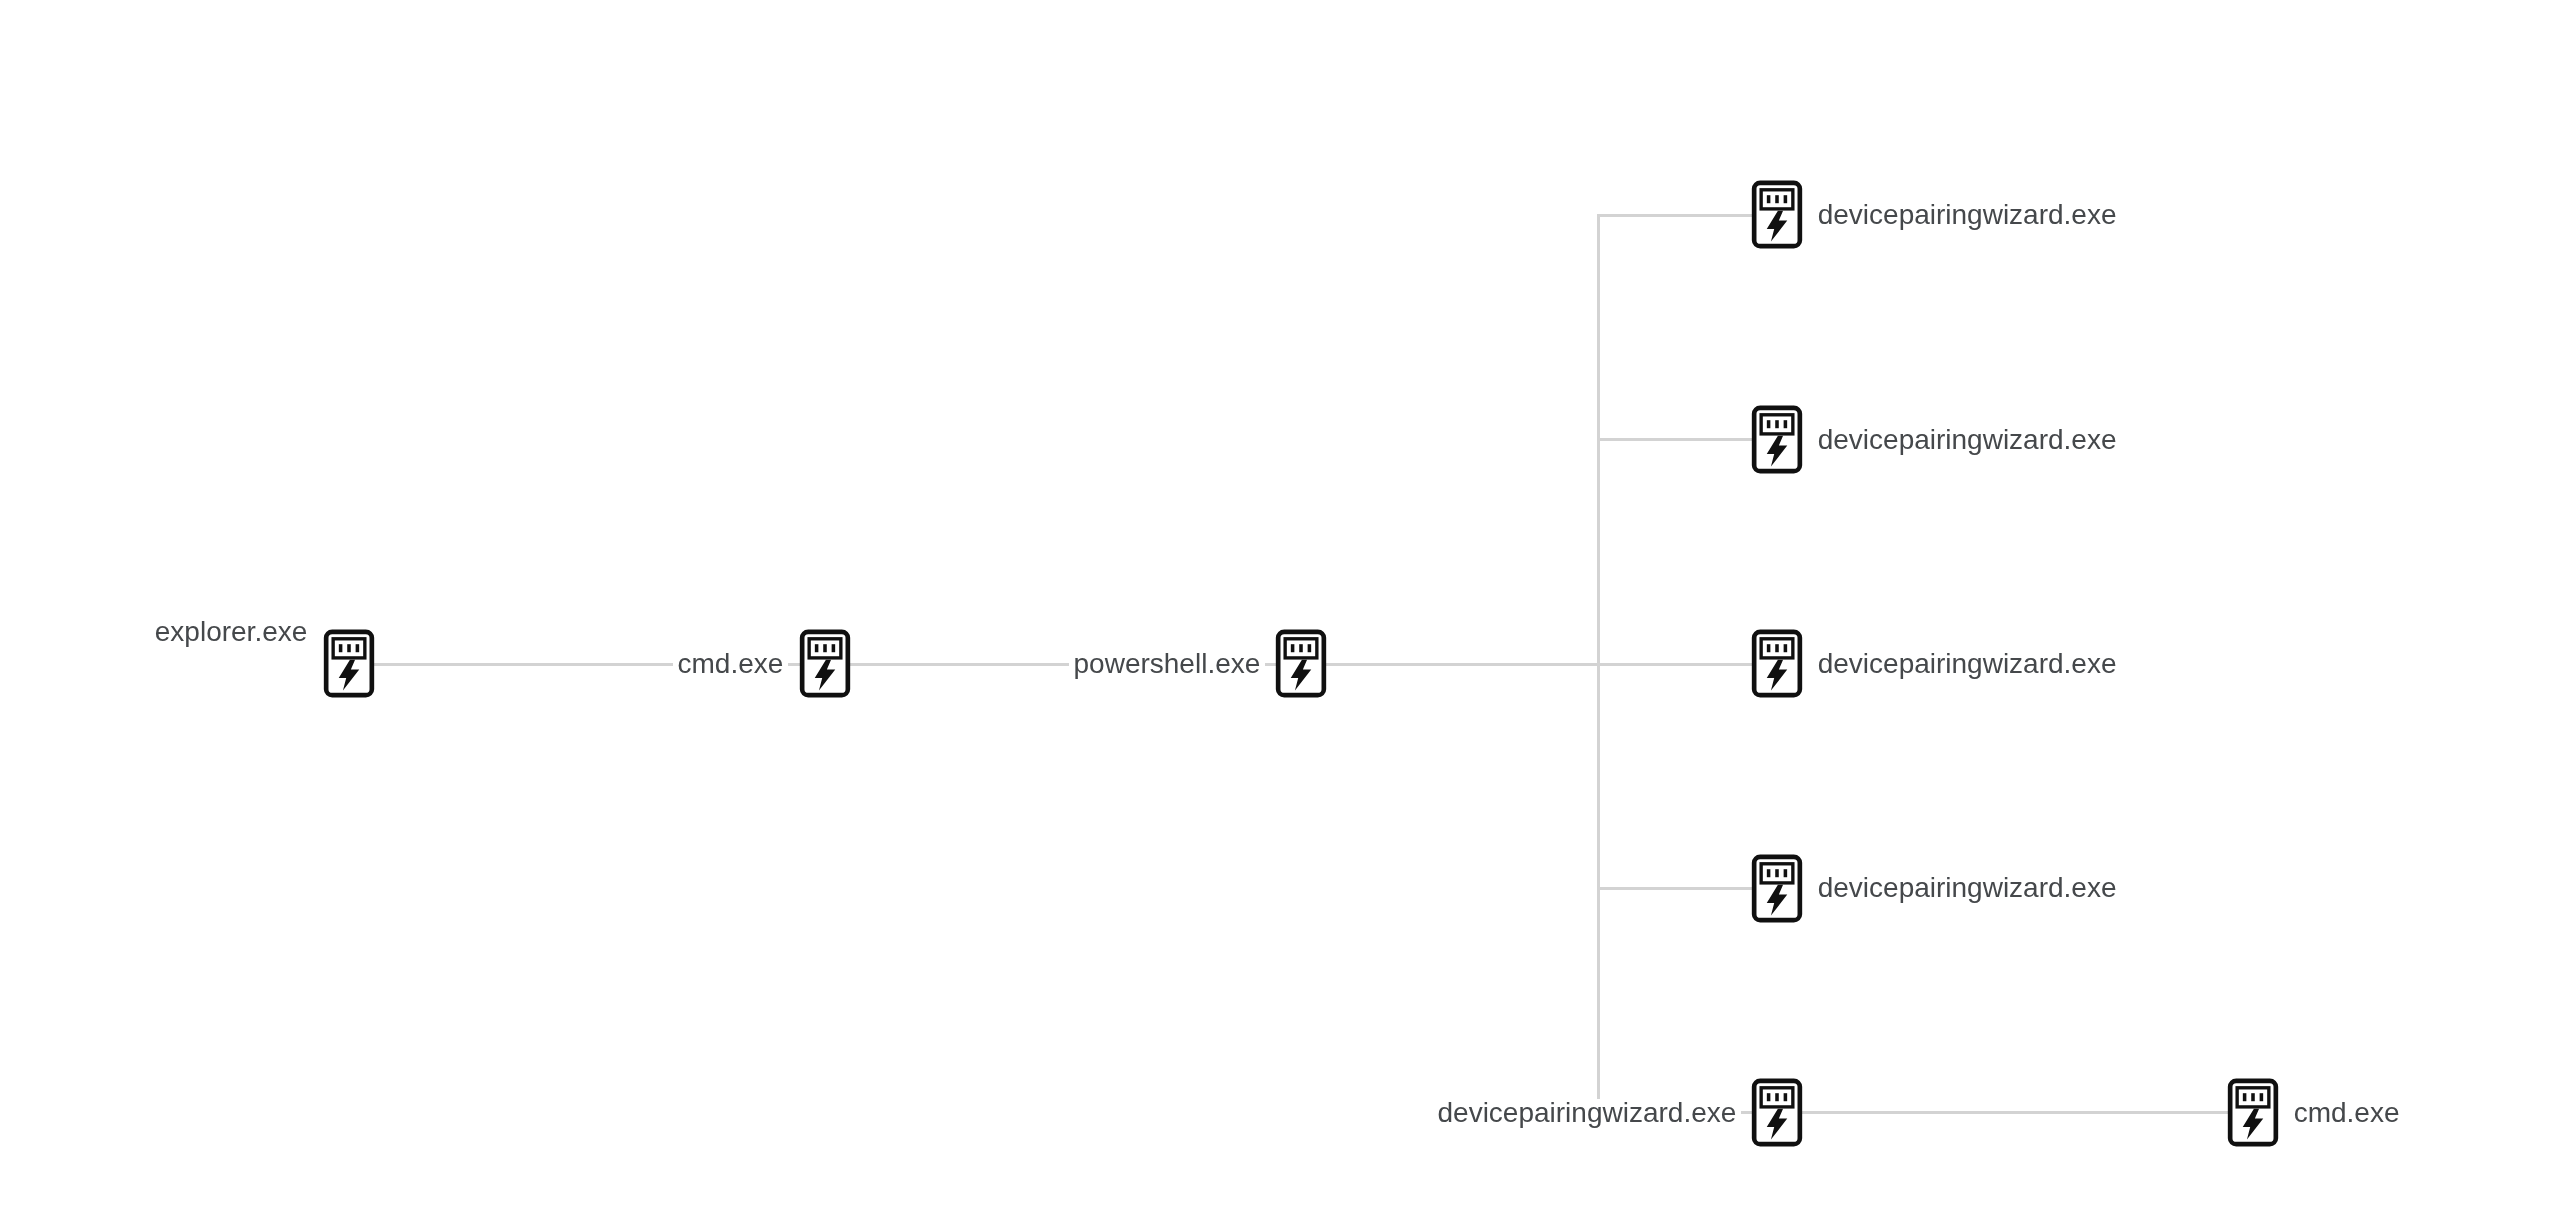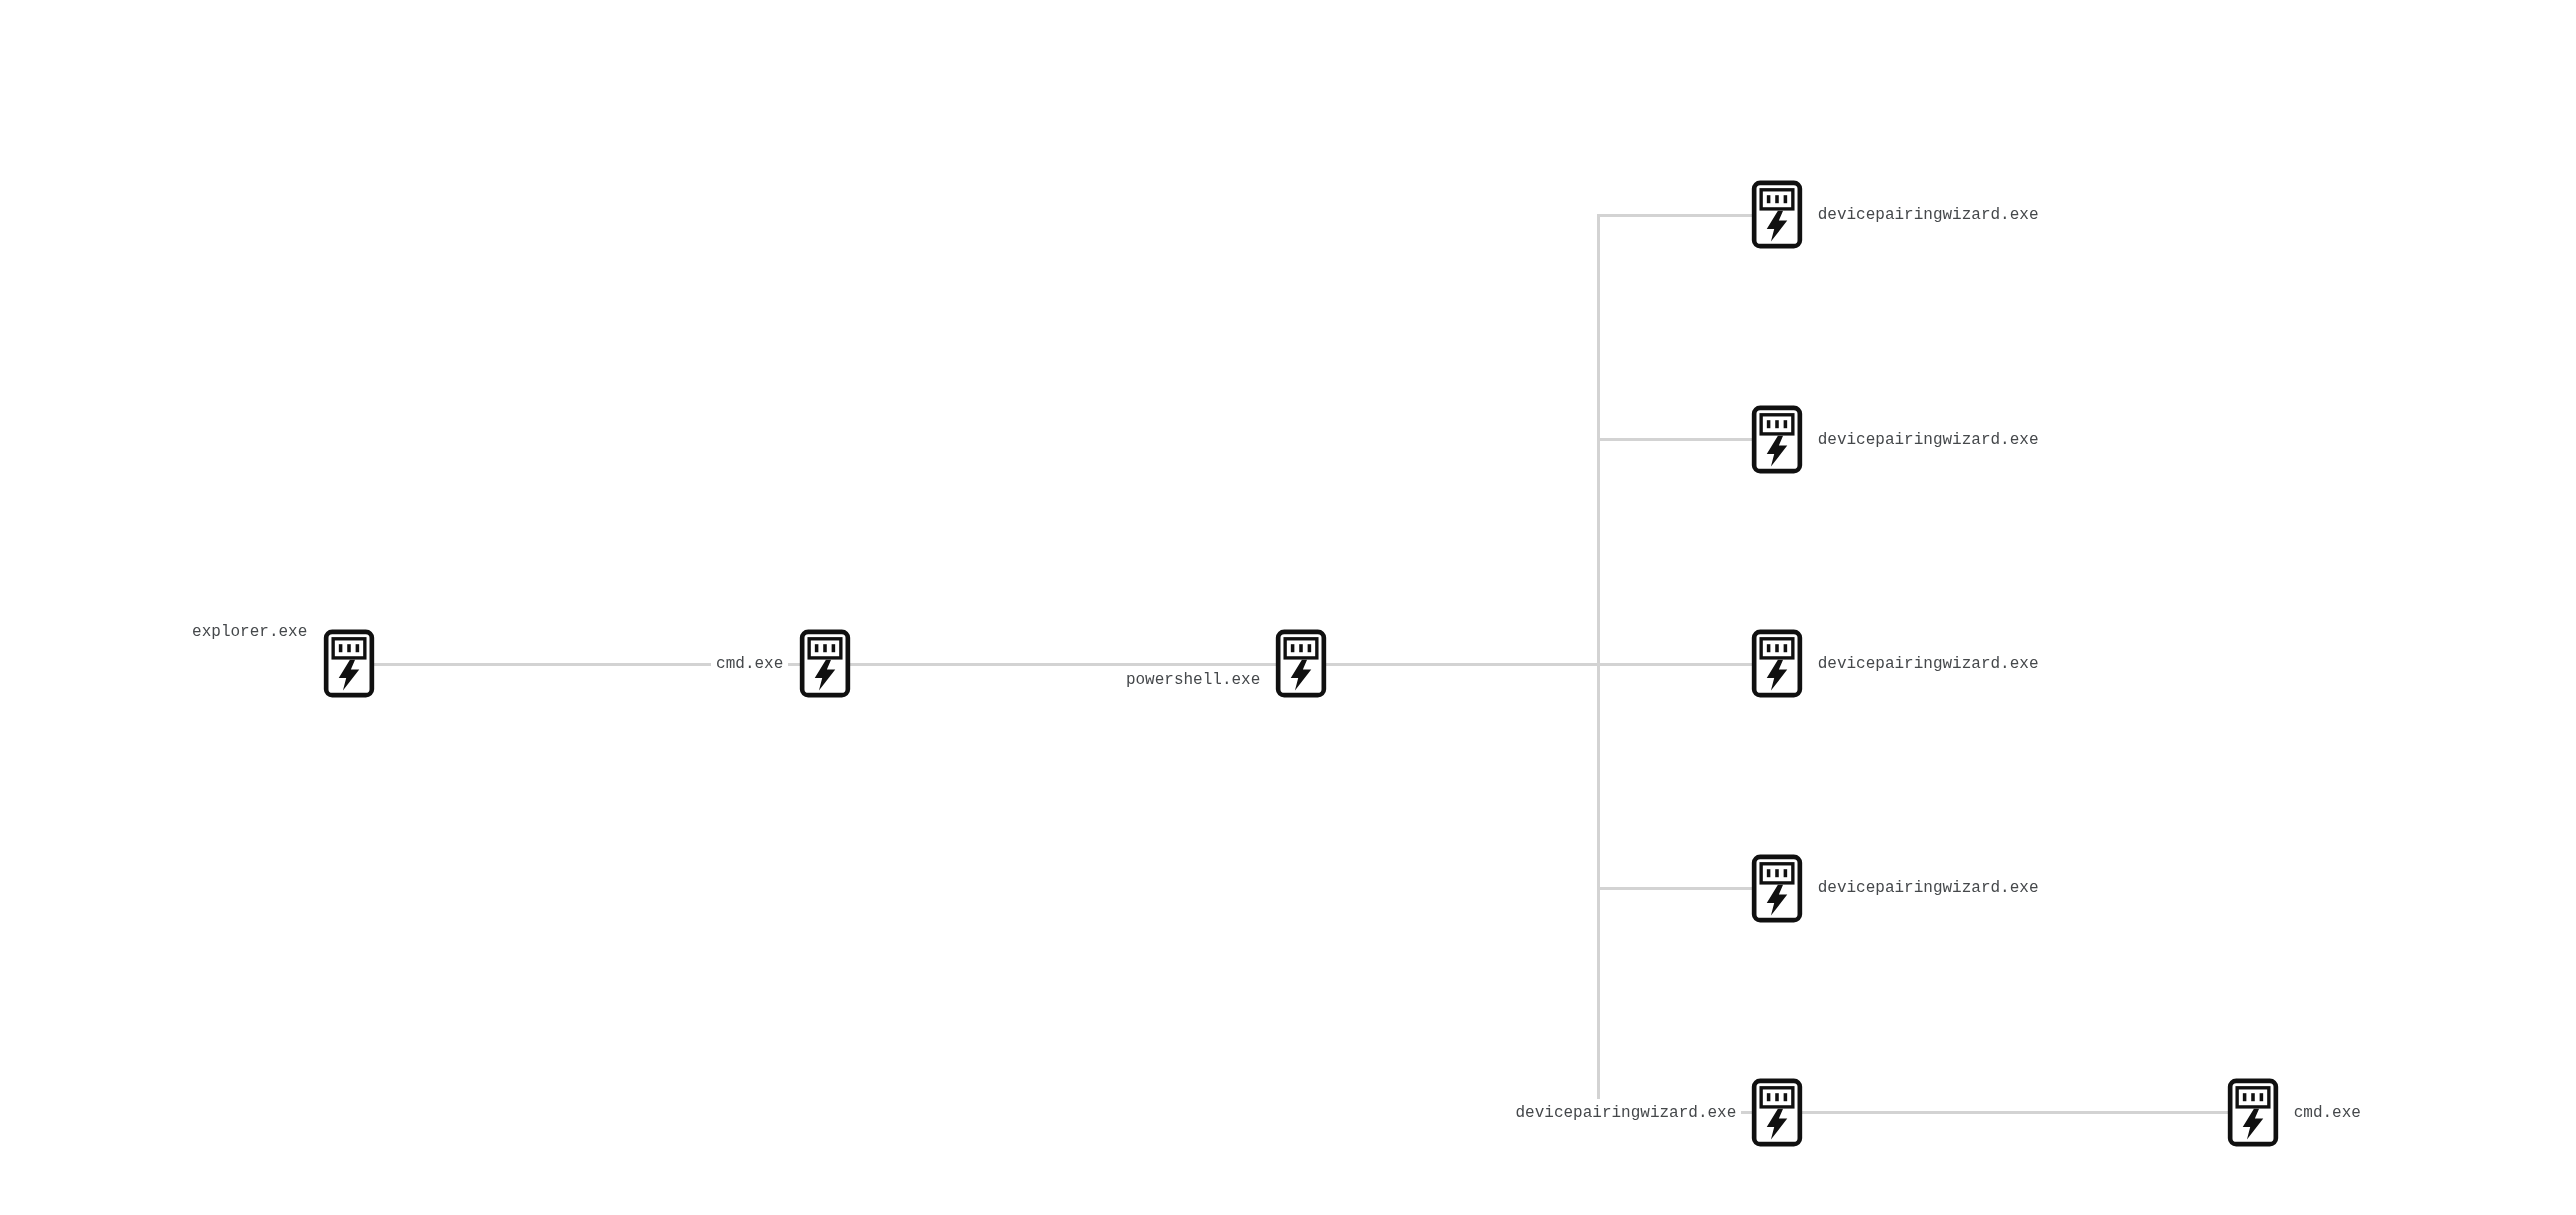--- a/index.html
+++ b/index.html
@@ -13,29 +13,28 @@
     font-family: "Liberation Sans", sans-serif;
   }
   .edge {
     position: absolute;
     background: var(--edge, #d3d3d3);
     z-index: 1;
   }
   .node-label {
     position: absolute;
     transform: translateY(-50%);
-    font-size: 16px;
+    font-size: 28px;
     line-height: 28px;
     color: var(--text, #45484b);
     background: var(--bg, #ffffff);
     padding: 0 4.7px;
     white-space: nowrap;
     z-index: 2;
     cursor: pointer;
-    font-family: Liberation Mono, monospace;
   }
   .node-icon {
     position: absolute;
     width: 52px;
     height: 69px;
     z-index: 3;
     cursor: pointer;
   }
   .node-icon svg { display: block; }
   .icon-frame, .icon-band {
@@ -82,21 +81,21 @@
     <div class="node-icon" style="left: 1275px; top: 629px;">
   <svg viewBox="0 0 55 74" width="52" height="69" xmlns="http://www.w3.org/2000/svg">
     <rect class="icon-frame" x="3" y="3" width="49" height="68" rx="6.5"></rect>
     <rect class="icon-band" x="10.5" y="10.5" width="34" height="20.5"></rect>
     <rect class="icon-pin" x="16.6" y="16.3" width="3.8" height="8.6"></rect>
     <rect class="icon-pin" x="25.6" y="16.3" width="3.8" height="8.6"></rect>
     <rect class="icon-pin" x="34.6" y="16.3" width="3.8" height="8.6"></rect>
     <path class="icon-bolt" d="M28.5 33 L16.5 52.5 L24.5 52.5 L21 66 L38.5 43.5 L29.5 43.5 L34 33 Z"></path>
   </svg>
 </div>
-    <div class="node-label" style="top: 664px; right: 1311px; margin-top: 16px;">powershell.exe</div>
+    <div class="node-label" style="top: 664px; right: 1311px;">powershell.exe</div>
     <div class="node-icon" style="left: 1751px; top: 180px;">
   <svg viewBox="0 0 55 74" width="52" height="69" xmlns="http://www.w3.org/2000/svg">
     <rect class="icon-frame" x="3" y="3" width="49" height="68" rx="6.5"></rect>
     <rect class="icon-band" x="10.5" y="10.5" width="34" height="20.5"></rect>
     <rect class="icon-pin" x="16.6" y="16.3" width="3.8" height="8.6"></rect>
     <rect class="icon-pin" x="25.6" y="16.3" width="3.8" height="8.6"></rect>
     <rect class="icon-pin" x="34.6" y="16.3" width="3.8" height="8.6"></rect>
     <path class="icon-bolt" d="M28.5 33 L16.5 52.5 L24.5 52.5 L21 66 L38.5 43.5 L29.5 43.5 L34 33 Z"></path>
   </svg>
 </div>

